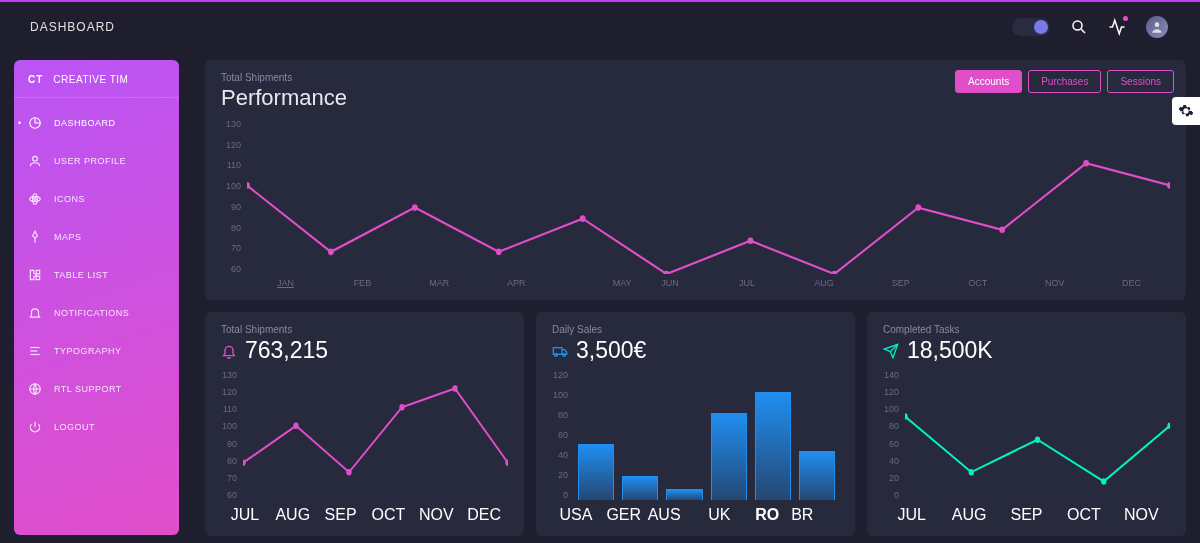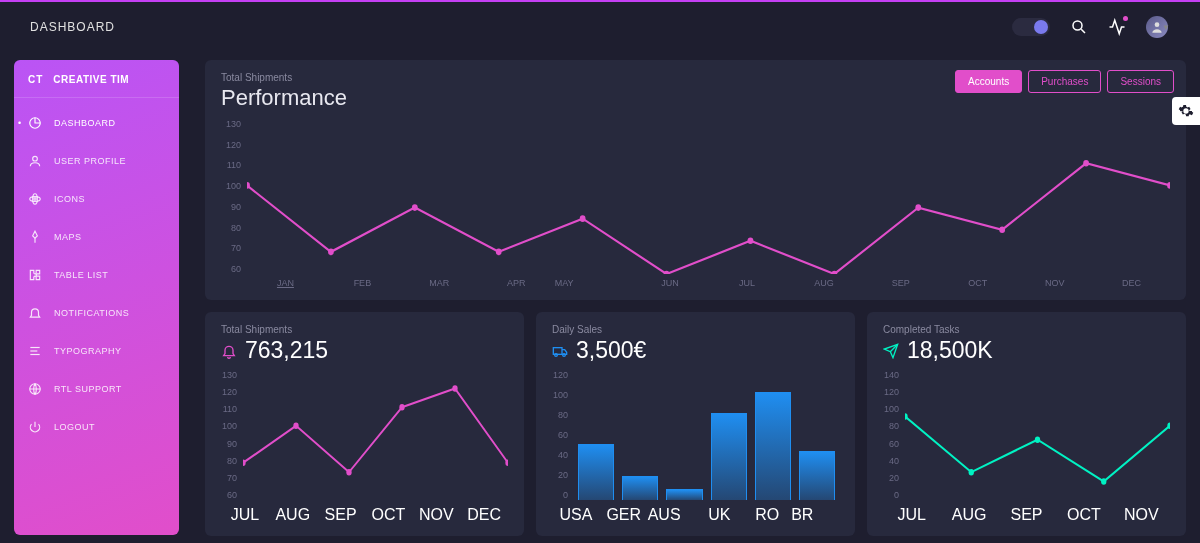--- a/index.html
+++ b/index.html
@@ -38,21 +38,21 @@
 
 .sidebar {
   width: 165px; margin: 8px 0 8px 14px;
   background: linear-gradient(160deg, #ba54f5 0%, #e14eca 100%);
   border-radius: 6px;
   padding: 14px 0;
   overflow: hidden;
 }
 .brand { display: flex; align-items: center; gap: 10px; padding: 0 14px 12px; border-bottom: 1px solid rgba(255,255,255,.15); margin-bottom: 8px; }
 .brand-logo { font-size: 10px; font-weight: 700; letter-spacing: 1px; }
-.brand-name { font-size: 10px; font-weight: 700; letter-spacing: .5px; }
+.brand-name { font-size: 10px; font-weight: 400; letter-spacing: .5px; }
 .nav-item {
   display: flex; align-items: center; gap: 12px;
   padding: 10px 14px; font-size: 9px; letter-spacing: .5px;
   color: rgba(255,255,255,.85); cursor: pointer;
   margin: 4px 0;
 }
 .nav-item.active { color: #fff; }
 .nav-item.active::before { content: "•"; position: absolute; margin-left: -10px; color: #fff; }
 .nav-icon { width: 14px; height: 14px; flex: none; }
 
@@ -249,21 +249,21 @@
               <circle cx="872.7272727272727" cy="40" r="3" fill="#e14eca"></circle>
               <circle cx="960" cy="60" r="3" fill="#e14eca"></circle>
             </svg>
           </div>
       </div>
       <div class="x-axis" id="perf-x">
           <span style="flex: 1 1 0%; text-align: center; text-decoration: underline;">JAN</span>
           <span style="flex: 1 1 0%; text-align: center;">FEB</span>
           <span style="flex: 1 1 0%; text-align: center;">MAR</span>
           <span style="flex: 1 1 0%; text-align: center;">APR</span>
-          <span style="flex: 1 1 0%; text-align: left;">MAY</span>
+          <span style="flex: 1 1 0%; text-align: right;">MAY</span>
           <span style="flex: 1 1 0%; text-align: center;">JUN</span>
           <span style="flex: 1 1 0%; text-align: center;">JUL</span>
           <span style="flex: 1 1 0%; text-align: center;">AUG</span>
           <span style="flex: 1 1 0%; text-align: center;">SEP</span>
           <span style="flex: 1 1 0%; text-align: center;">OCT</span>
           <span style="flex: 1 1 0%; text-align: center;">NOV</span>
           <span style="flex: 1 1 0%; text-align: center;">DEC</span>
         </div>
     </div>
 
@@ -342,21 +342,21 @@
               <div class="bar" style="height: 66.6667%;"></div>
               <div class="bar" style="height: 83.3333%;"></div>
               <div class="bar" style="height: 37.5%;"></div>
             </div>
         </div>
         <div class="small-chart x-axis-row" id="sales-x" style="height:auto">
             <span style="flex: 1 1 0%; text-align: center;">USA</span>
             <span style="flex: 1 1 0%; text-align: center;">GER</span>
             <span style="flex: 1 1 0%; ">AUS</span>
             <span style="flex: 1 1 0%; text-align: center;">UK</span>
-            <span style="flex: 1 1 0%; text-align: center;">RO</span>
+            <span style="flex: 1 1 0%; text-align: center; font-weight: bold;">RO</span>
             <span style="flex: 1 1 0%; text-align: left;">BR</span>
           </div>
       </div>
 
       <div class="card small-card">
         <div class="card-subtitle">Completed Tasks</div>
         <div class="stat-line">
           <span class="stat-icon" style="color:#00f2c3">
             <svg viewBox="0 0 24 24" fill="none" stroke="currentColor" stroke-width="2">
                 <path d="M22 2L11 13"></path>

